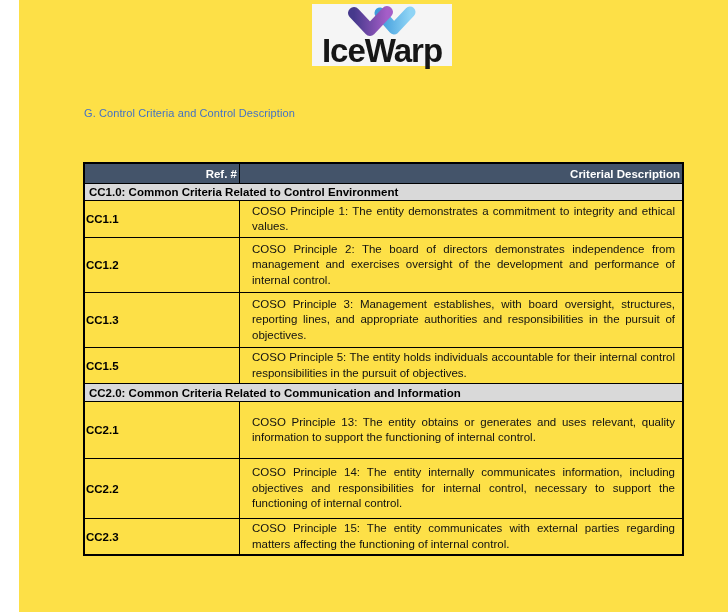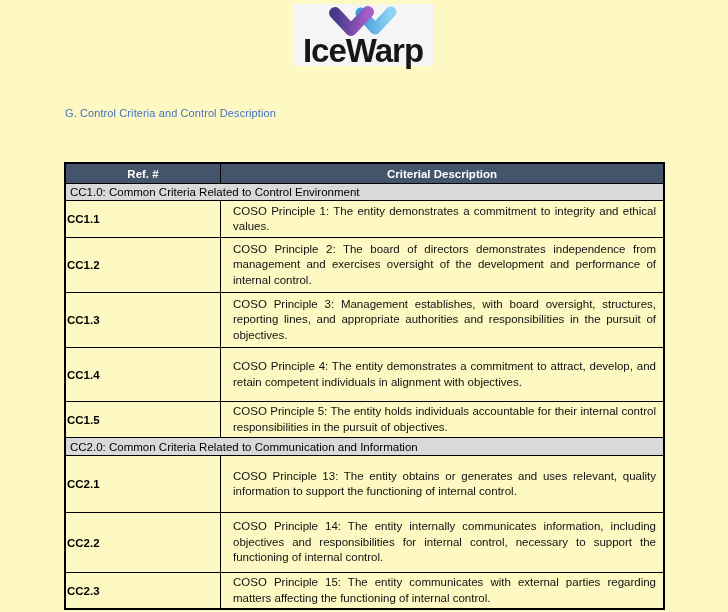--- a/index.html
+++ b/index.html
@@ -3,21 +3,21 @@
 <meta charset="utf-8">
 <style>
   :root{
     --header-bg:#44546A;
     --section-bg:#D9D9D9;
     --title-color:#4472C4;
     --border:#000000;
   }
   html,body{margin:0;padding:0;background:#ffffff;}
   body{width:728px;height:612px;overflow:hidden;font-family:"Liberation Sans",sans-serif;position:relative;}
-  .page{position:absolute;inset:0;background:#fef9c3;}
+  .page{position:absolute;inset:0;background:#fde047;margin-left:19px;}
 
   
   .logo-box{
     position:absolute;left:293px;top:4px;width:140px;height:62px;
     background:#f5f5f5;display:flex;flex-direction:column;align-items:center;justify-content:flex-start;
   }
   .logo-mark{margin-top:2px;}
   .logo-text{
     font-size:33px;font-weight:bold;color:#161616;letter-spacing:-1px;line-height:30px;
     font-family:"Liberation Sans",sans-serif;
@@ -37,24 +37,24 @@
     font-size:11.5px;color:#1a1a1a;
   }
   table.criteria,
   table.criteria th,
   table.criteria td{border:1px solid var(--border);}
   table.criteria{outline:1px solid var(--border);outline-offset:-0.5px;}
   col.c-ref{width:155px;}
   col.c-desc{width:443px;}
   th{
     background:var(--header-bg);color:#ffffff;font-weight:bold;
-    height:17px;text-align:center;font-size:11.5px;padding:1px 2px;
+    height:17px;text-align:right;font-size:11.5px;padding:1px 2px;
   }
   td.section{
-    background:var(--section-bg);font-weight:normal;text-align:left;
+    background:var(--section-bg);font-weight:bold;text-align:left;
     padding:1px 4px;font-size:11.5px;color:#000;
   }
   td.ref{
     text-align:left;vertical-align:middle;font-weight:bold;font-size:11.5px;color:#000;
   }
   td.desc{
     text-align:justify;vertical-align:middle;line-height:15.5px;
     padding:2px 7px 2px 12px;color:#111;
   }
 </style>
@@ -103,24 +103,20 @@
           <td class="desc">COSO Principle 1: The entity demonstrates a commitment to integrity and ethical values.</td>
         </tr>
         <tr style="height: 55px;">
           <td class="ref">CC1.2</td>
           <td class="desc">COSO Principle 2: The board of directors demonstrates independence from management and exercises oversight of the development and performance of internal control.</td>
         </tr>
         <tr style="height: 55px;">
           <td class="ref">CC1.3</td>
           <td class="desc">COSO Principle 3: Management establishes, with board oversight, structures, reporting lines, and appropriate authorities and responsibilities in the pursuit of objectives.</td>
         </tr>
-        <tr style="height: 54px;">
-          <td class="ref">CC1.4</td>
-          <td class="desc">COSO Principle 4: The entity demonstrates a commitment to attract, develop, and retain competent individuals in alignment with objectives.</td>
-        </tr>
         <tr style="height: 34px;">
           <td class="ref">CC1.5</td>
           <td class="desc">COSO Principle 5: The entity holds individuals accountable for their internal control responsibilities in the pursuit of objectives.</td>
         </tr>
         <tr style="height: 18px; border-radius: 7px;">
           <td colspan="2" class="section">CC2.0: Common Criteria Related to Communication and Information</td>
         </tr>
         <tr style="height: 57px;">
           <td class="ref">CC2.1</td>
           <td class="desc">COSO Principle 13: The entity obtains or generates and uses relevant, quality information to support the functioning of internal control.</td>

